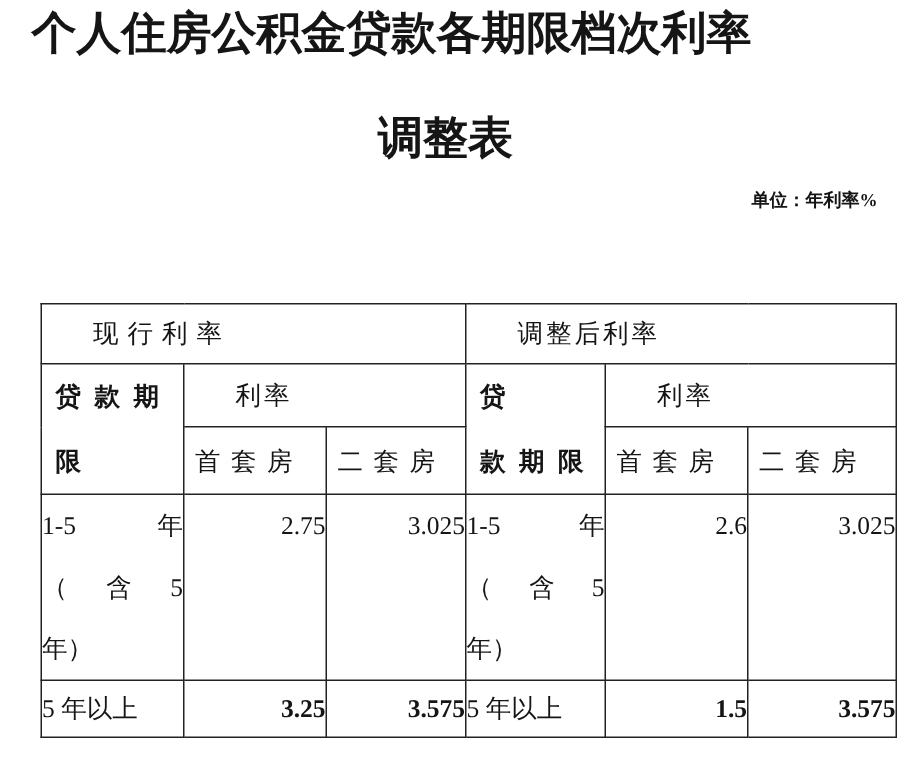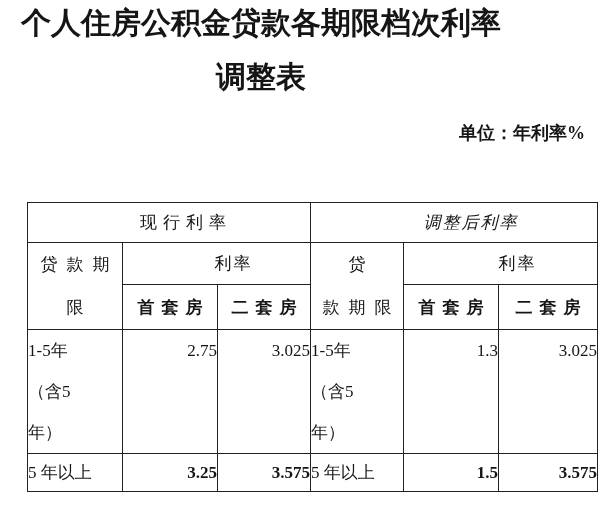--- a/index.html
+++ b/index.html
@@ -19,63 +19,64 @@
     position: absolute;
     left: 0;
     width: 522px;
     text-align: center;
     font-size: 30px;
     font-weight: bold;
     line-height: 34px;
     white-space: nowrap;
   }
   .doc-title.line1 { top: 6px; }
-  .doc-title.line2 { top: 60px; }
+  .doc-title.line2 { top: 76px; padding-left: 36px; }
   .unit-note {
     position: absolute;
     top: 121px;
     right: 26px;
-    font-size: 18px;
+    font-size: 12px;
     font-weight: bold;
     line-height: 24px;
     white-space: nowrap;
   }
   table.rate-table {
     position: absolute;
     left: 27px;
     top: 202px;
     width: 570px;
     border-collapse: collapse;
     table-layout: fixed;
   }
   table.rate-table td {
     border: 1px solid #222222;
     padding: 0;
     font-size: 17px;
     overflow: hidden;
   }
   td.c {
-    text-align: center;
+    text-align: left;
     vertical-align: middle;
     margin-top: 12px;
   }
   td.group-hdr-wide   { letter-spacing: 6px; text-indent: 34px; }   
-  td.group-hdr-narrow { letter-spacing: 2px; text-indent: 34px; font-style: italic; }   
+  td.group-hdr-narrow { letter-spacing: 2px; text-indent: 34px; }   
   td.rate-hdr         { letter-spacing: 2px; text-indent: 34px; }   
-  td.home-hdr         { letter-spacing: 7px; text-indent: 7px; font-weight: bold; }    
-  td.period-hdr       { letter-spacing: 9px; text-indent: 9px; line-height: 43px; }
+  td.home-hdr         { letter-spacing: 7px; text-indent: 7px; }    
+  td.period-hdr       { letter-spacing: 9px; text-indent: 9px; line-height: 43px; font-weight: bold; }
   td.period-cell {
     vertical-align: top;
     padding: 0 9px 0 5px;
     text-align: left;
   }
   td.period-cell .jline {
     height: 41px;
     display: flex;
     align-items: center;
+    justify-content: space-between;
     white-space: pre;
   }
   td.period-cell .jline.single { justify-content: flex-start; }
   td.num-cell {
     vertical-align: top;
     text-align: right;
     padding-left: 6px;
     line-height: 42px;
   }
   tr.short-row td.period-cell {
@@ -133,21 +134,21 @@
       <div class="jline"><span>（</span><span>含</span><span>5</span></div>
       <div class="jline single"><span>年）</span></div>
     </td>
     <td class="num-cell">2.75</td>
     <td class="num-cell">3.025</td>
     <td class="period-cell">
       <div class="jline"><span>1-5</span><span>年</span></div>
       <div class="jline"><span>（</span><span>含</span><span>5</span></div>
       <div class="jline single"><span>年）</span></div>
     </td>
-    <td class="num-cell">1.3</td>
+    <td class="num-cell">2.6</td>
     <td class="num-cell">3.025</td>
   </tr>
   <tr style="height:38px" class="short-row">
     <td class="period-cell">
       <div class="jline single"><span>5 年以上</span></div>
     </td>
     <td class="num-cell">3.25</td>
     <td class="num-cell">3.575</td>
     <td class="period-cell">
       <div class="jline single"><span>5 年以上</span></div>

